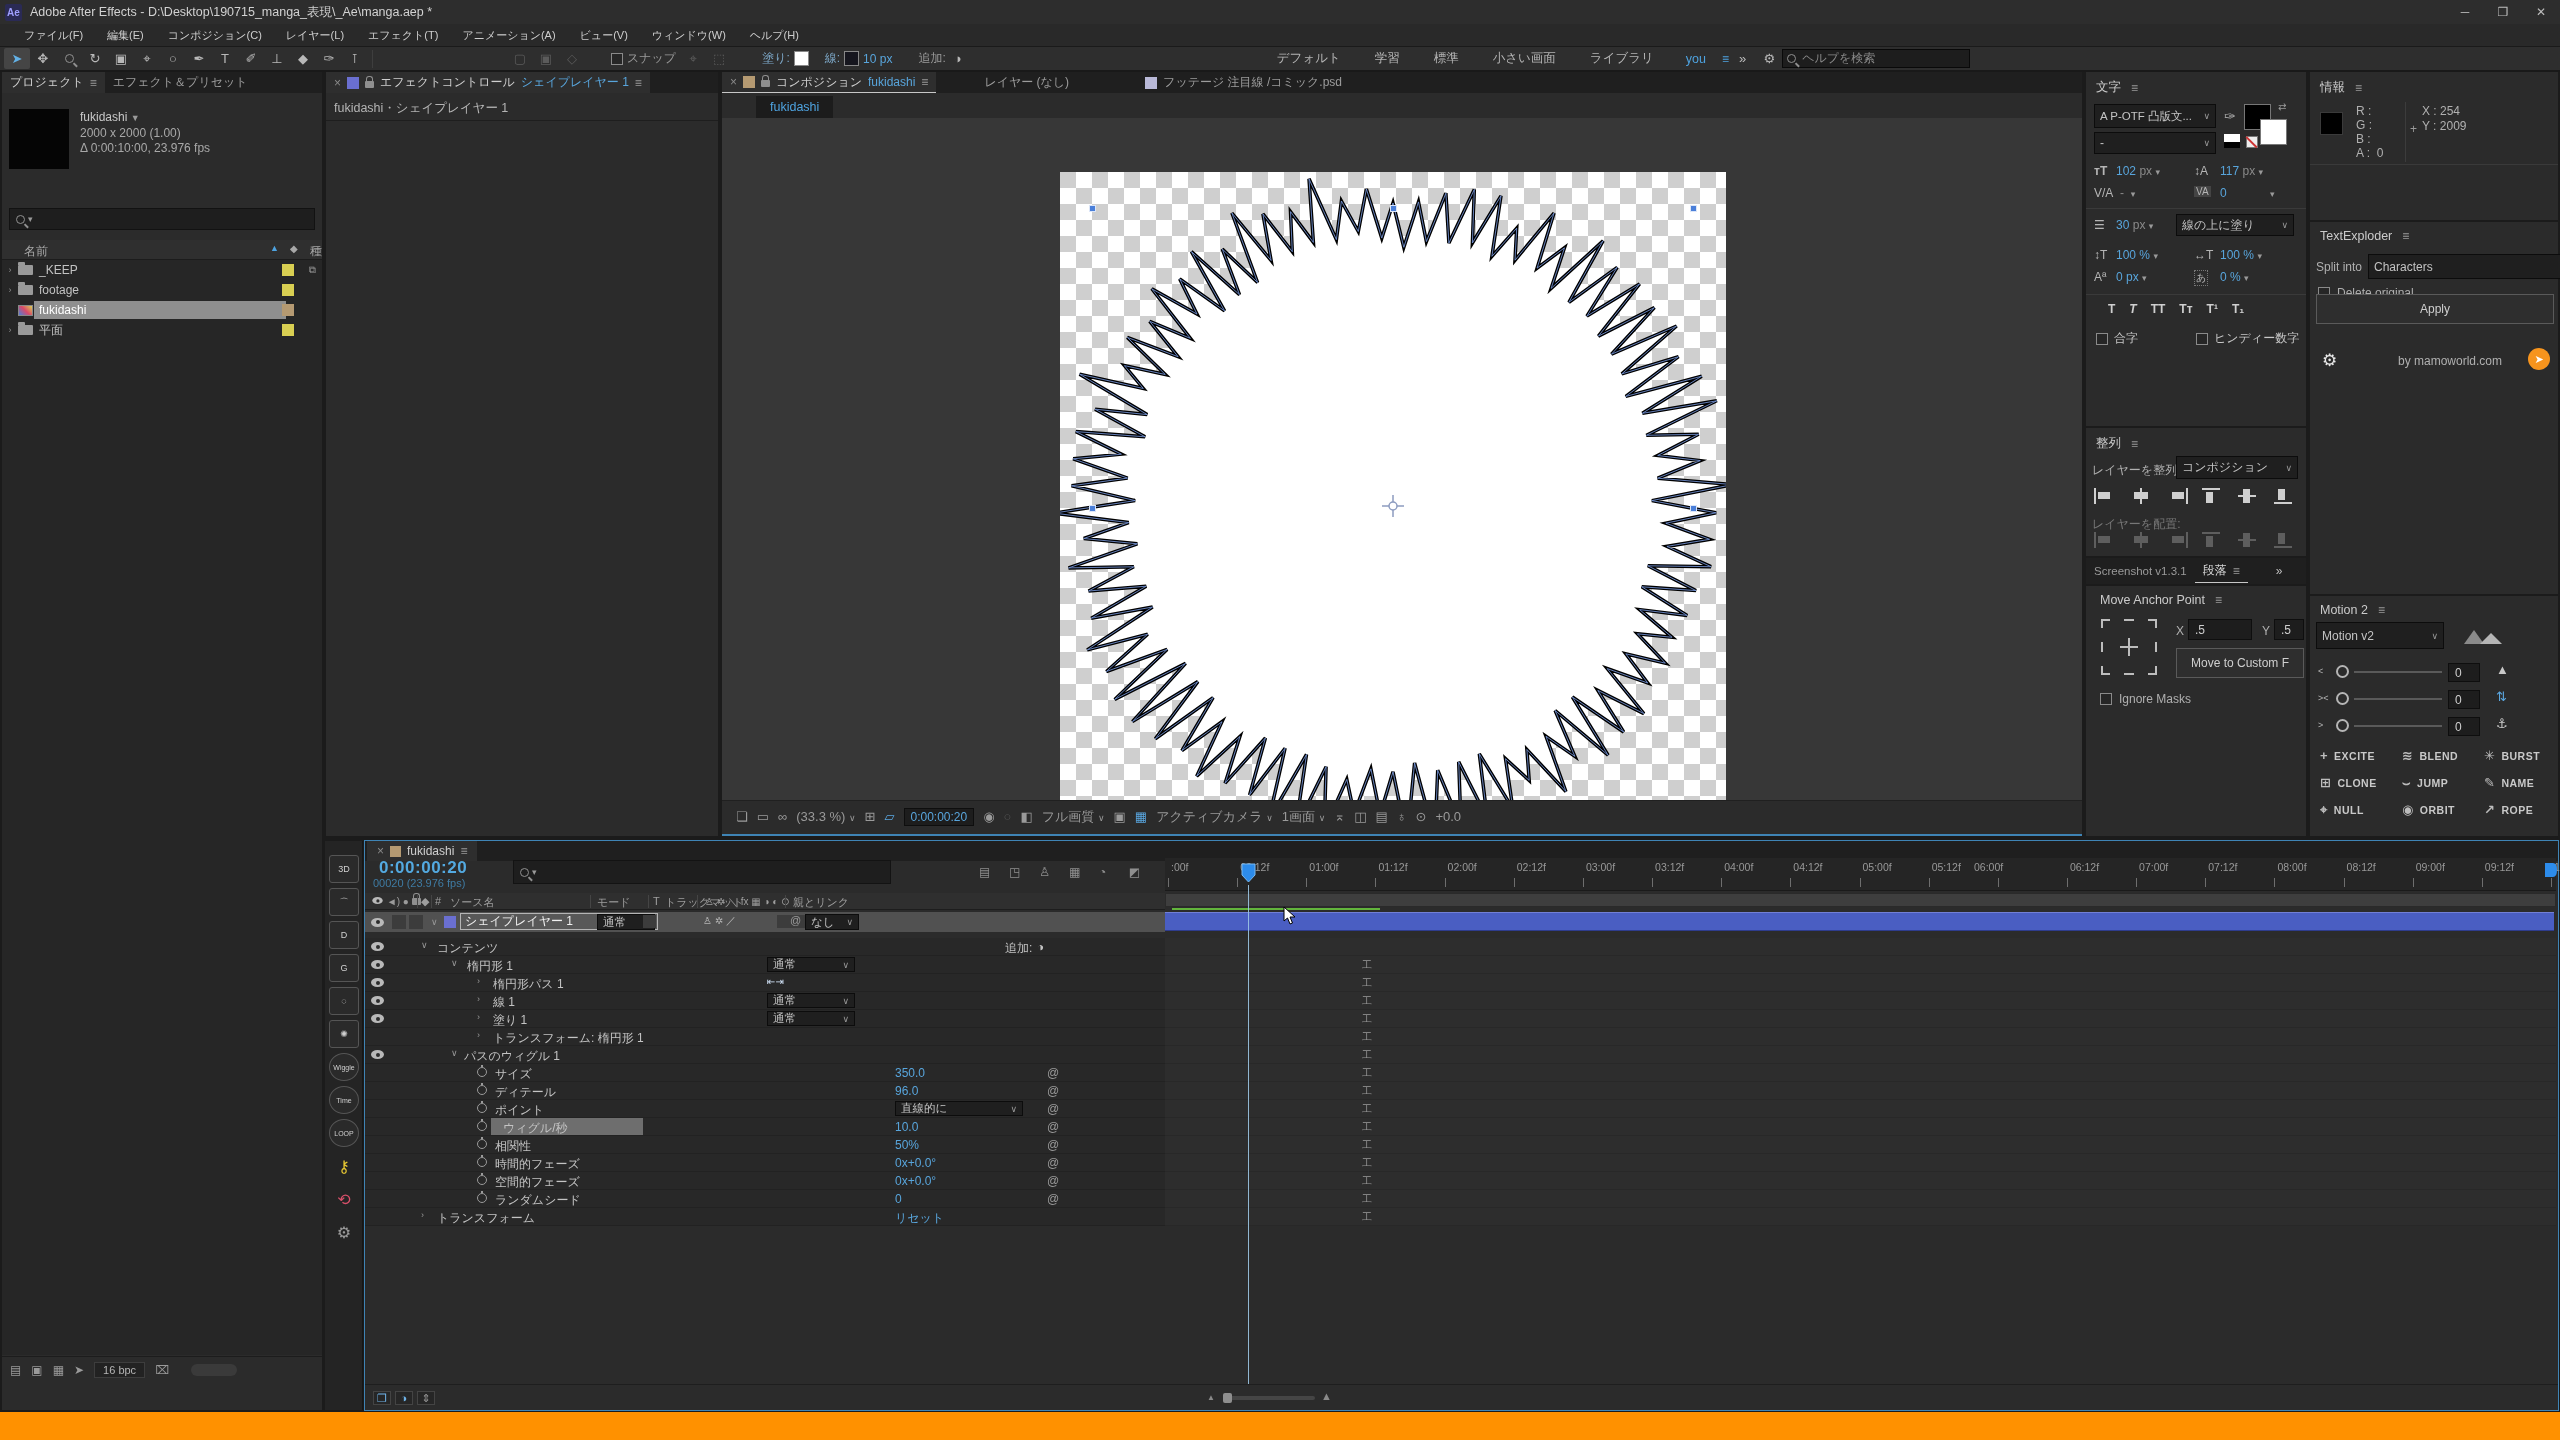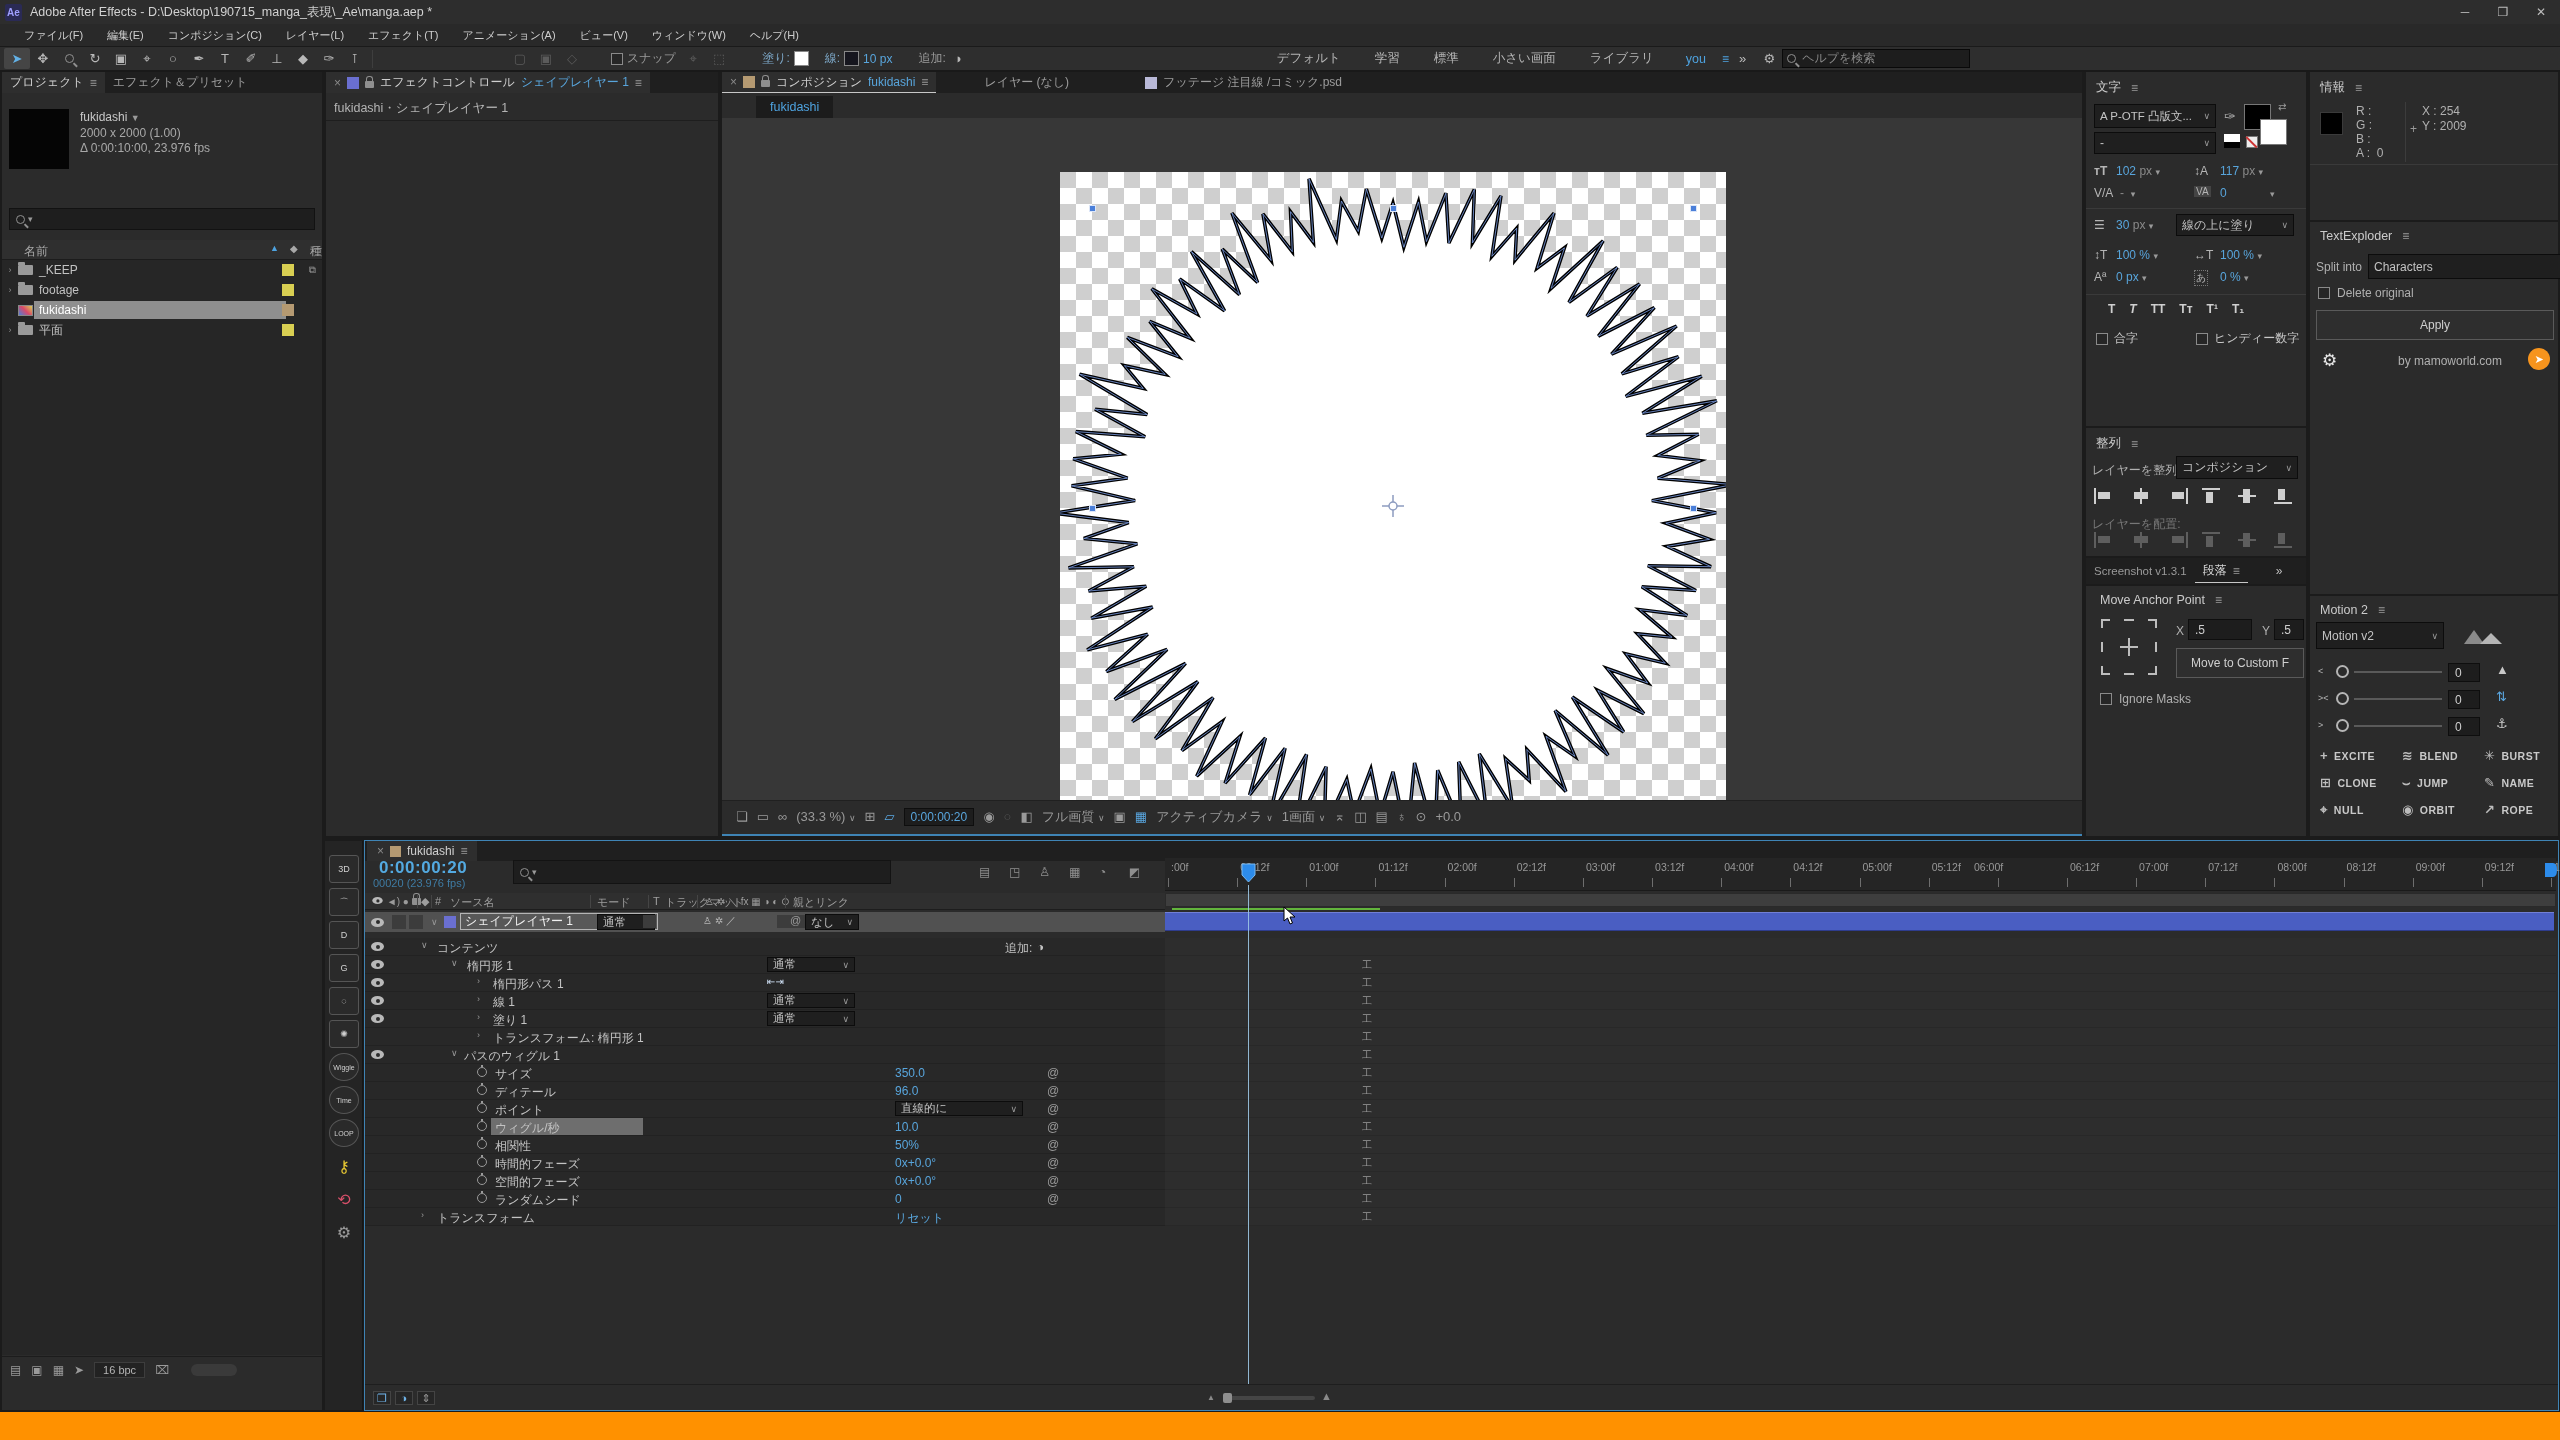--- a/index.html
+++ b/index.html
@@ -447,21 +447,21 @@
       </div>
     <div class="abs" style="left:6px;top:38px;color:#b0b0b0">Split into</div>
     <div class="ddbox abs" style="left:58px;top:32px;width:214px;height:25px">
       <span>Characters</span>
         <span class="chev">∨</span>
     </div>
     <div class="abs" style="left:8px;top:64px;display:flex;align-items:center;gap:7px">
       <span class="cb"></span>
       <span style="color:#b0b0b0">Delete original</span>
     </div>
-    <div class="btn abs" style="left:6px;top:88px;width:238px;height:30px">Apply</div>
+    <div class="btn abs" style="left:6px;top:72px;width:238px;height:30px">Apply</div>
     <div class="abs" style="left:12px;top:128px;font-size:17px;color:#e8e8e8">⚙</div>
     <div class="abs" style="left:88px;top:132px;color:#b0b0b0">by mamoworld.com</div>
     <div class="abs" style="left:218px;top:126px;width:22px;height:22px;border-radius:50%;background:#f7941d;color:#fff;display:flex;align-items:center;justify-content:center;font-size:11px">➤</div>
   </div>
 
   <div id="align" class="panel">
     <div class="rheader">
         <span>整列</span>
         <span class="hamb">≡</span>
       </div>
@@ -843,21 +843,21 @@
             <span style="position: absolute; left: 682px; top: 2px; color: rgb(154, 154, 154);">@</span>
           </div>
           <div class="gcell">
             <span class="ibeam">工</span>
           </div>
         </div>
         <div class="tlrow" style="top: 277px;">
           <div class="lcell">
             <span class="watch" style="position: absolute; left: 112px; top: 3px;"></span>
             <span style="position: absolute; left: 126px; top: 0px; width: 152px; height: 17px; background: rgb(110, 110, 110);"></span>
-            <span style="position: absolute; left: 130px; top: 2px; z-index: 1;">ウィグル/秒</span>
+            <span style="position: absolute; left: 138px; top: 2px; z-index: 1;">ウィグル/秒</span>
             <span style="position: absolute; left: 530px; top: 2px; color: rgb(88, 165, 220);">10.0</span>
             <span style="position: absolute; left: 682px; top: 2px; color: rgb(154, 154, 154);">@</span>
           </div>
           <div class="gcell">
             <span class="ibeam">工</span>
           </div>
         </div>
         <div class="tlrow" style="top: 295px;">
           <div class="lcell">
             <span class="watch" style="position: absolute; left: 112px; top: 3px;"></span>

